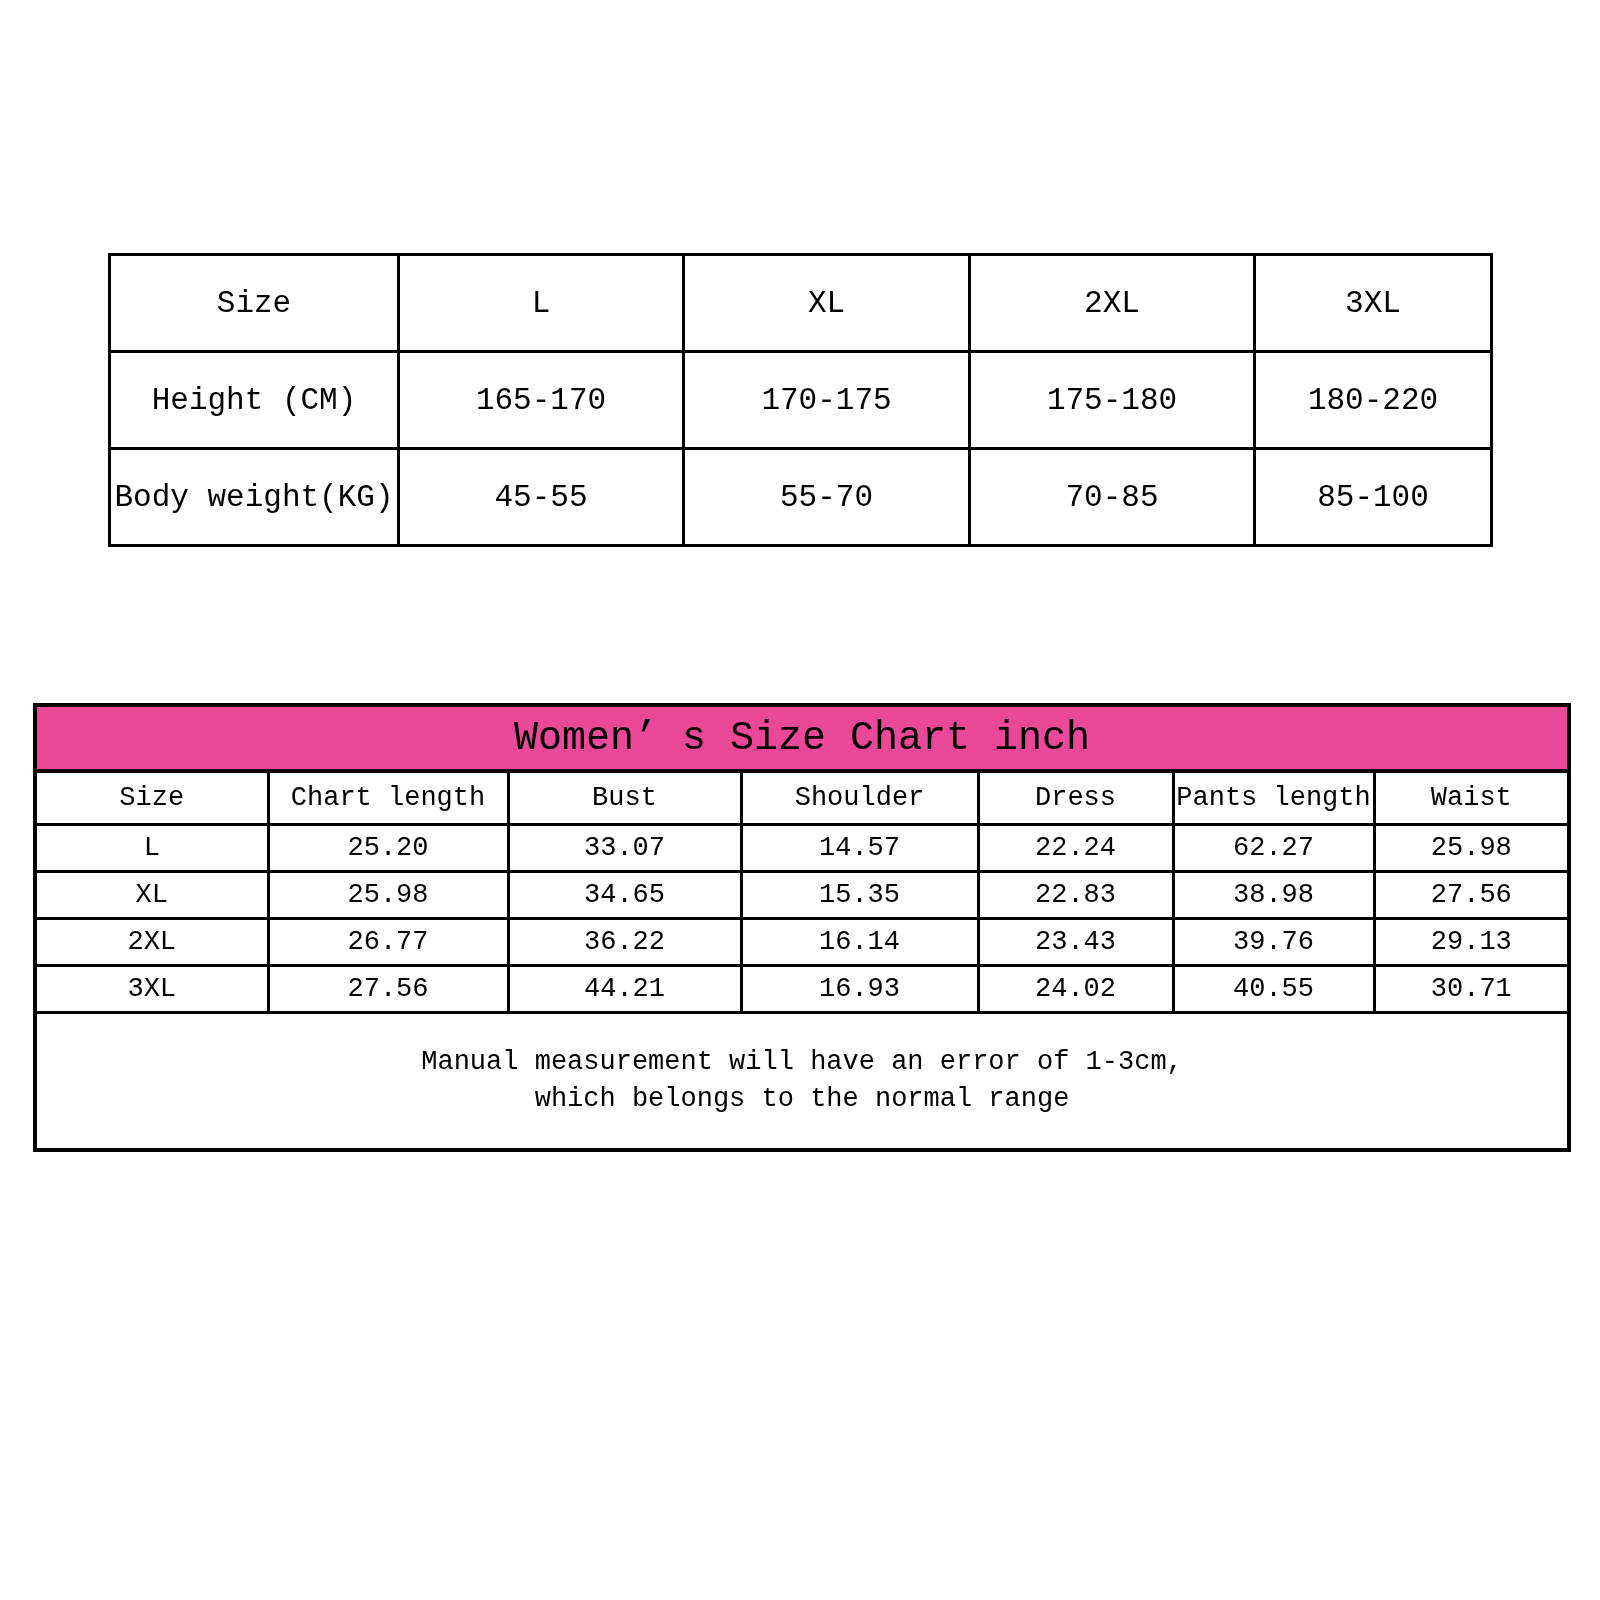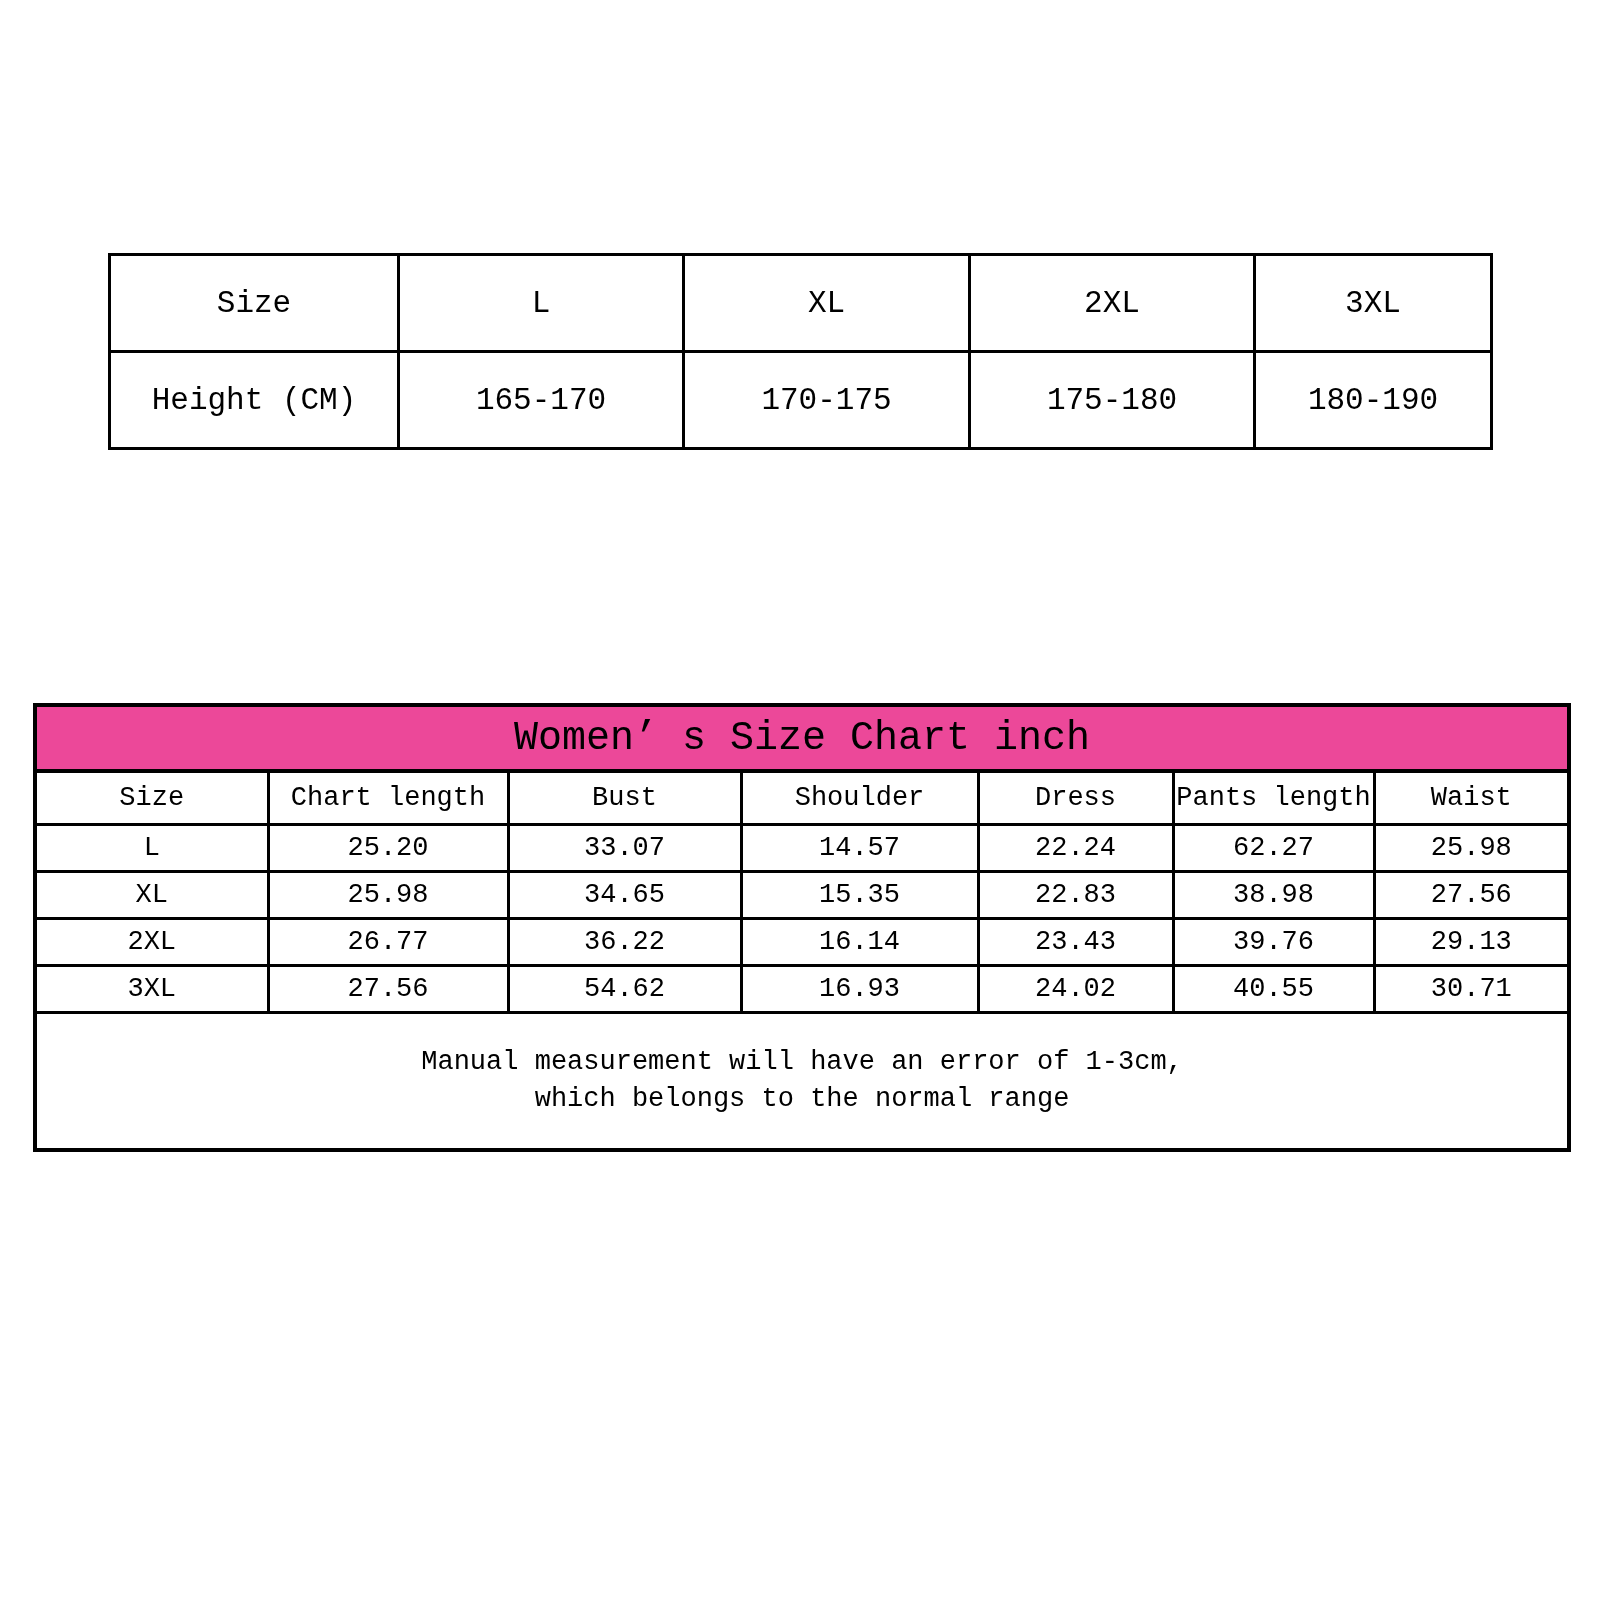--- a/index.html
+++ b/index.html
@@ -101,21 +101,28 @@
         <td>L</td>
         <td>XL</td>
         <td>2XL</td>
         <td>3XL</td>
       </tr>
       <tr>
         <td>Height (CM)</td>
         <td>165-170</td>
         <td>170-175</td>
         <td>175-180</td>
-        <td>180-190</td>
+        <td>180-220</td>
+      </tr>
+      <tr>
+        <td>Body weight(KG)</td>
+        <td>45-55</td>
+        <td>55-70</td>
+        <td>70-85</td>
+        <td>85-100</td>
       </tr>
     </tbody>
   </table>
 
   <table class="t2">
     <colgroup>
       <col style="width:233px">
       <col style="width:240px">
       <col style="width:233px">
       <col style="width:237px">
@@ -159,21 +166,21 @@
         <td>26.77</td>
         <td>36.22</td>
         <td>16.14</td>
         <td>23.43</td>
         <td>39.76</td>
         <td>29.13</td>
       </tr>
       <tr class="datarow">
         <td>3XL</td>
         <td>27.56</td>
-        <td>54.62</td>
+        <td>44.21</td>
         <td>16.93</td>
         <td>24.02</td>
         <td>40.55</td>
         <td>30.71</td>
       </tr>
       <tr>
         <td class="note-cell" colspan="7">
           <div class="note-line">Manual measurement will have an error of 1-3cm,</div>
           <div class="note-line">which belongs to the normal range</div>
         </td>

